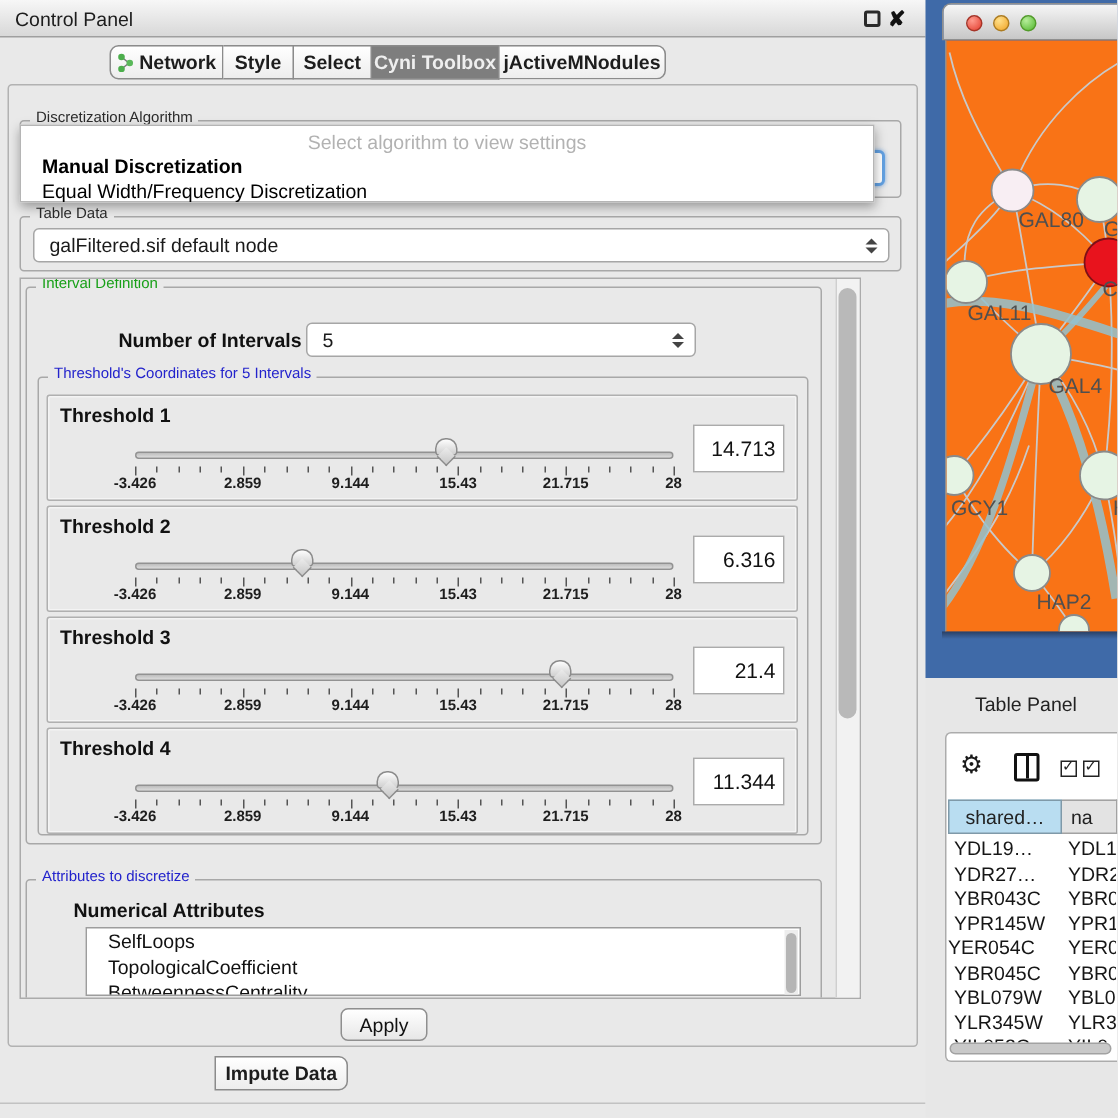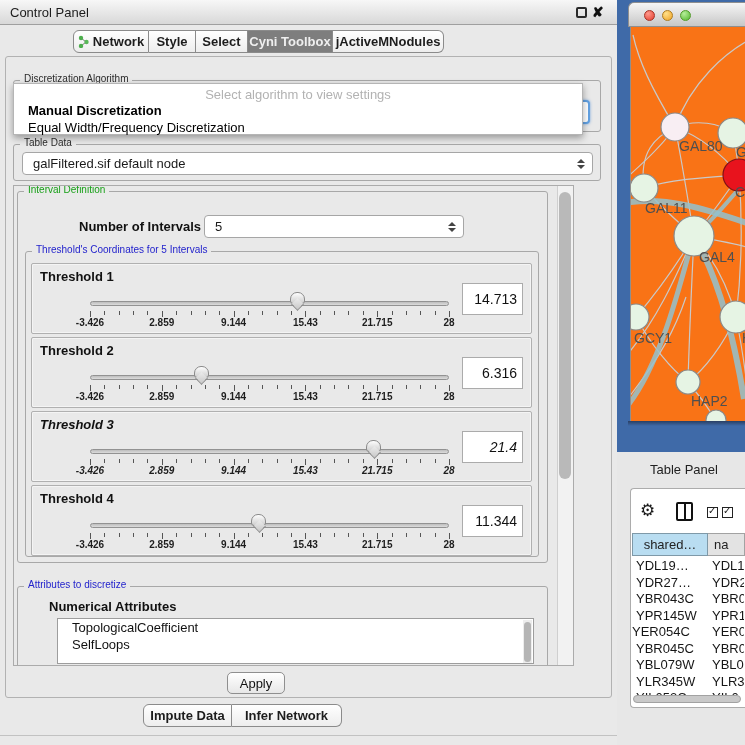--- a/index.html
+++ b/index.html
@@ -274,21 +274,21 @@
           <div class="tick" style="left: 402.64px; top: 47px; height: 4px;"></div>
           <div class="tick" style="left: 417px; top: 47px; height: 6px;"></div>
           <div class="tick-label" style="left: 32px;">-3.426</div>
           <div class="tick-label" style="left: 103.8px;">2.859</div>
           <div class="tick-label" style="left: 175.6px;">9.144</div>
           <div class="tick-label" style="left: 247.4px;">15.43</div>
           <div class="tick-label" style="left: 319.2px;">21.715</div>
           <div class="tick-label" style="left: 391px;">28</div>
           <div class="thr-value">6.316</div>
         </div>
-        <div class="thr-box" style="top: 225px; font-style: italic;">
+        <div class="thr-box" style="top: 225px;">
           <div class="thr-label">Threshold 3</div>
           <div class="thr-track"></div>
           <div class="thr-thumb" style="left: 334.104px;"></div>
           <div class="tick" style="left: 58px; top: 47px; height: 6px;"></div>
           <div class="tick" style="left: 72.36px; top: 47px; height: 4px;"></div>
           <div class="tick" style="left: 86.72px; top: 47px; height: 4px;"></div>
           <div class="tick" style="left: 101.08px; top: 47px; height: 4px;"></div>
           <div class="tick" style="left: 115.44px; top: 47px; height: 4px;"></div>
           <div class="tick" style="left: 129.8px; top: 47px; height: 6px;"></div>
           <div class="tick" style="left: 144.16px; top: 47px; height: 4px;"></div>
@@ -357,39 +357,37 @@
           <div class="tick-label" style="left: 391px;">28</div>
           <div class="thr-value">11.344</div>
         </div>
       </div>
 
     <div class="abs group" style="left:3px; top:400px; width:531px; height:85px;">
       <span class="gtitle blue">Attributes to discretize</span>
     </div>
     <div class="abs" style="left:35px; top:413px; font-size:13px; font-weight:bold; color:#111;">Numerical Attributes</div>
     <div class="attr-list" style="left:43px; top:432px; width:477px; height:46px;" id="attr-list">
-      <div class="attr-item">TopologicalCoefficient</div>
-        <div class="attr-item">SelfLoops</div>
+      <div class="attr-item">SelfLoops</div>
+        <div class="attr-item">TopologicalCoefficient</div>
+        <div class="attr-item">BetweennessCentrality</div>
         <div class="list-sb">
           <i></i>
         </div>
     </div>
 
     <div class="abs vsb-track"></div>
     <div class="abs vsb-thumb"></div>
   </div>
 
   <div class="abs apply-btn">Apply</div>
 
   <div class="abs tabbar" style="left:143px; top:704px;" id="bottom-tabs">
       <div class="tab" style="width: 89px;">
         <span>Impute Data</span>
-      </div>
-      <div class="tab" style="width: 110px;">
-        <span>Infer Network</span>
       </div>
     </div>
   <div class="abs bottom-line"></div>
 
   <div class="abs blue-area"></div>
   <div class="abs net-titlebar">
     <span class="tl red"></span>
     <span class="tl yel"></span>
     <span class="tl grn"></span>
   </div>

